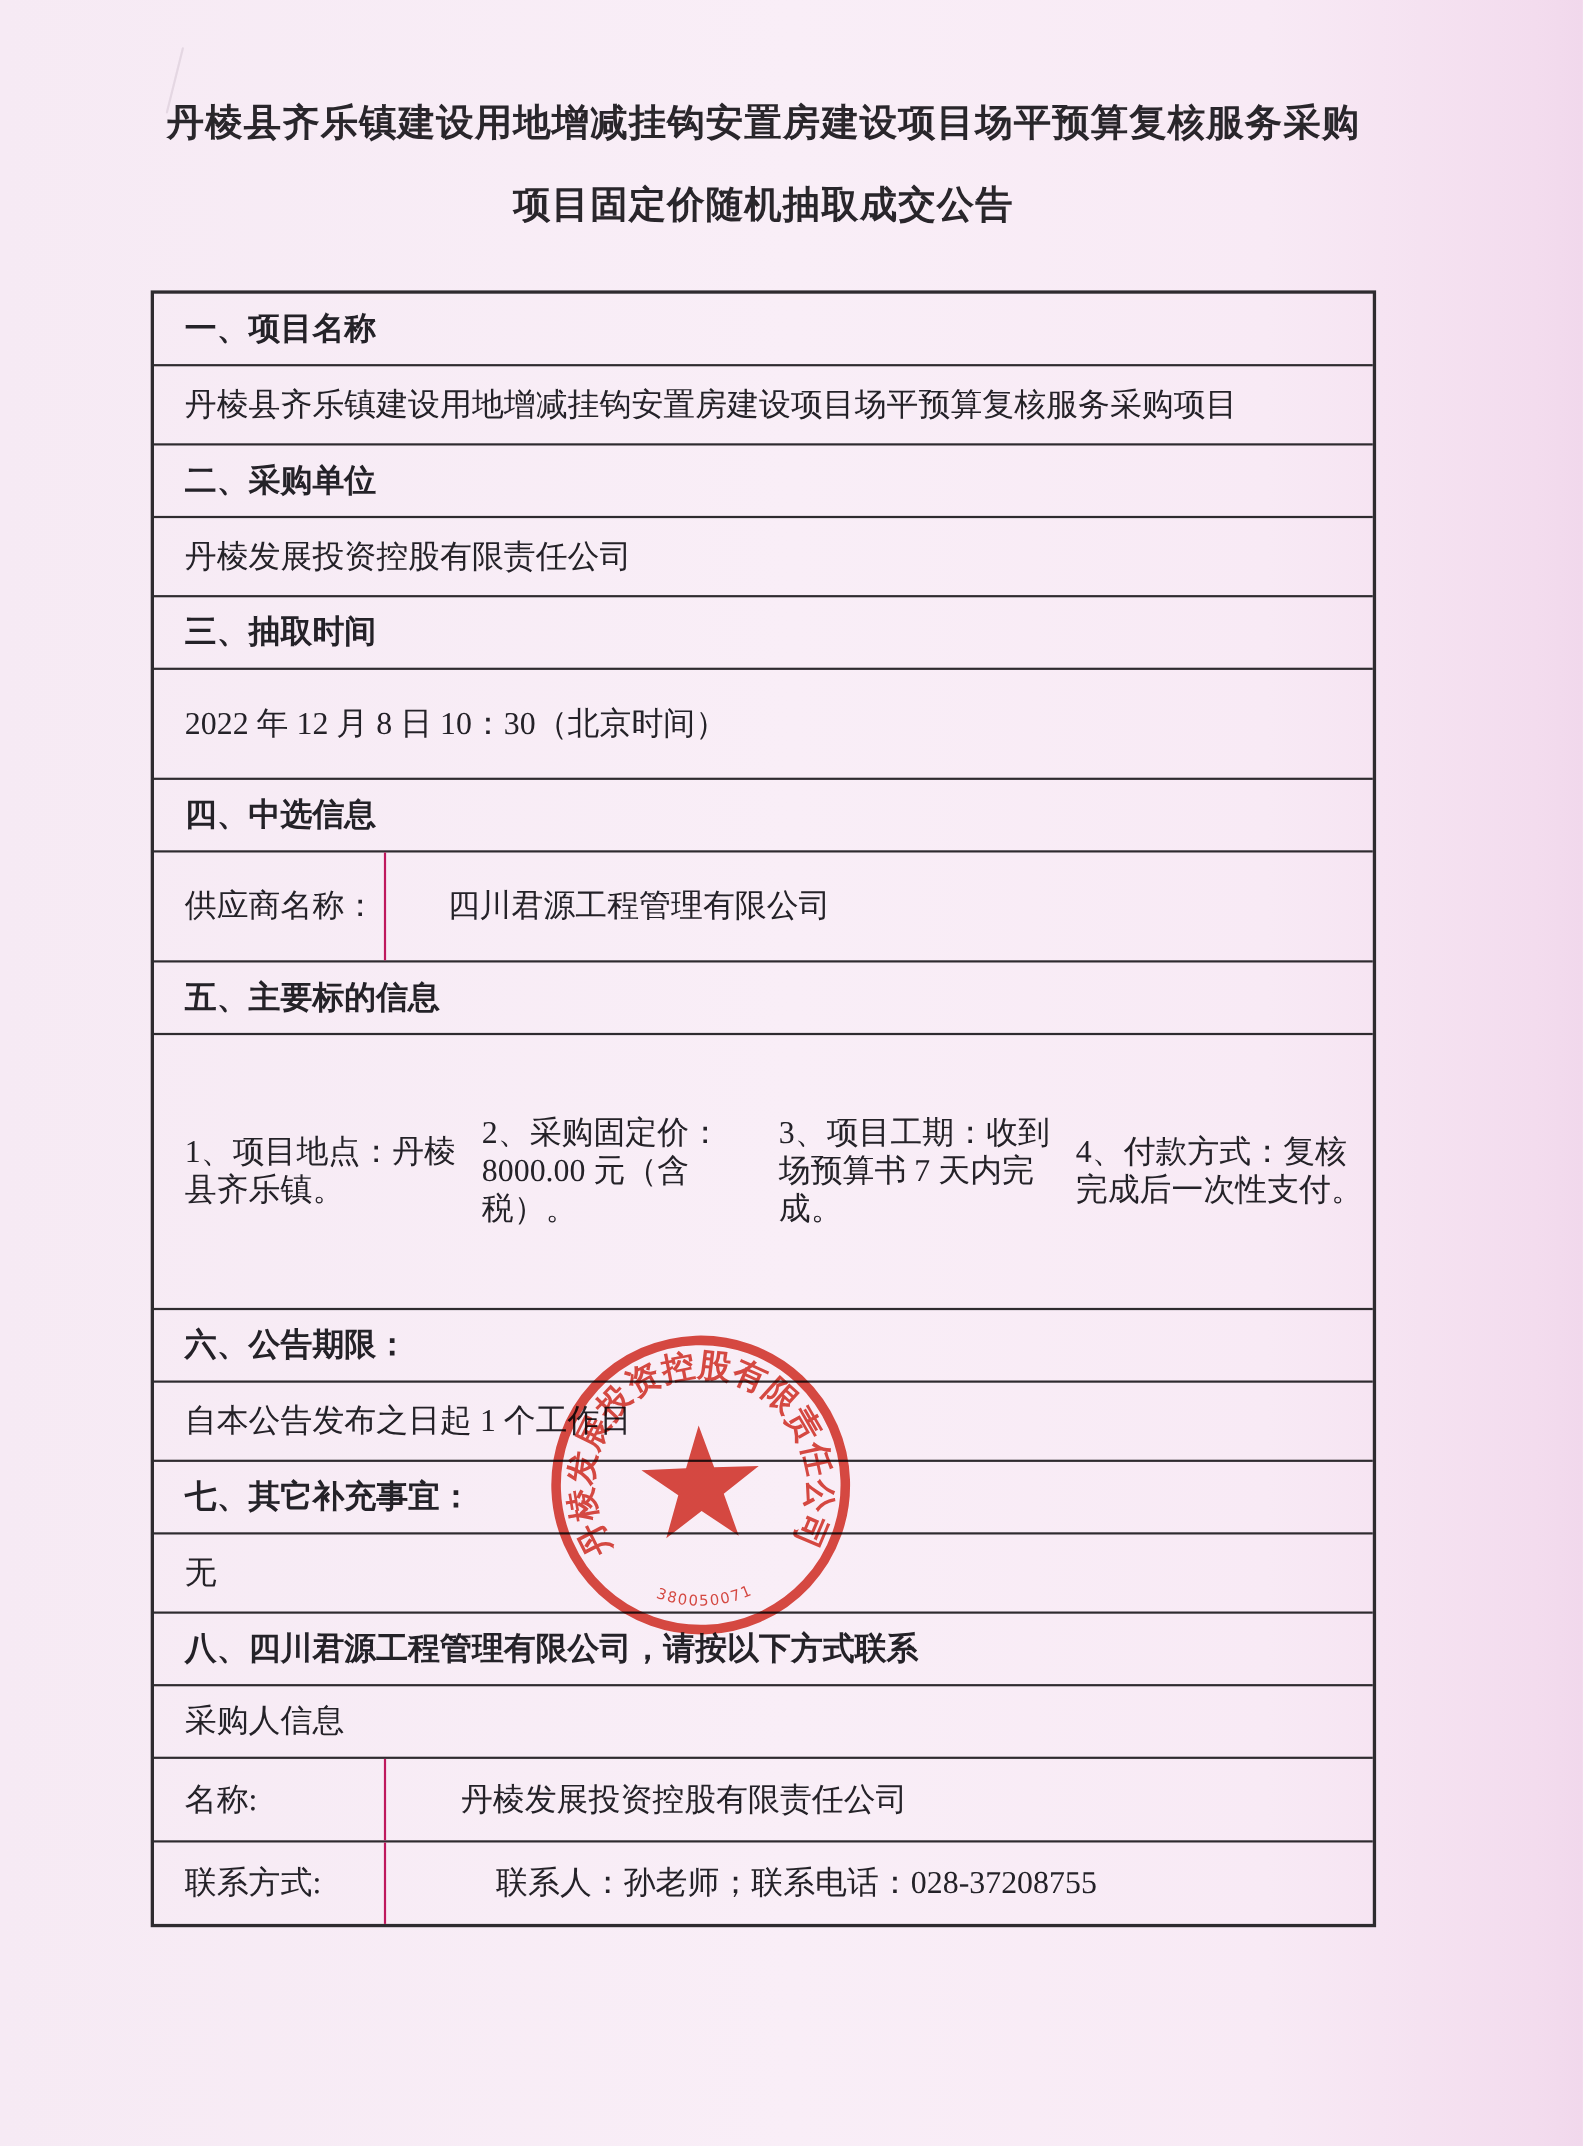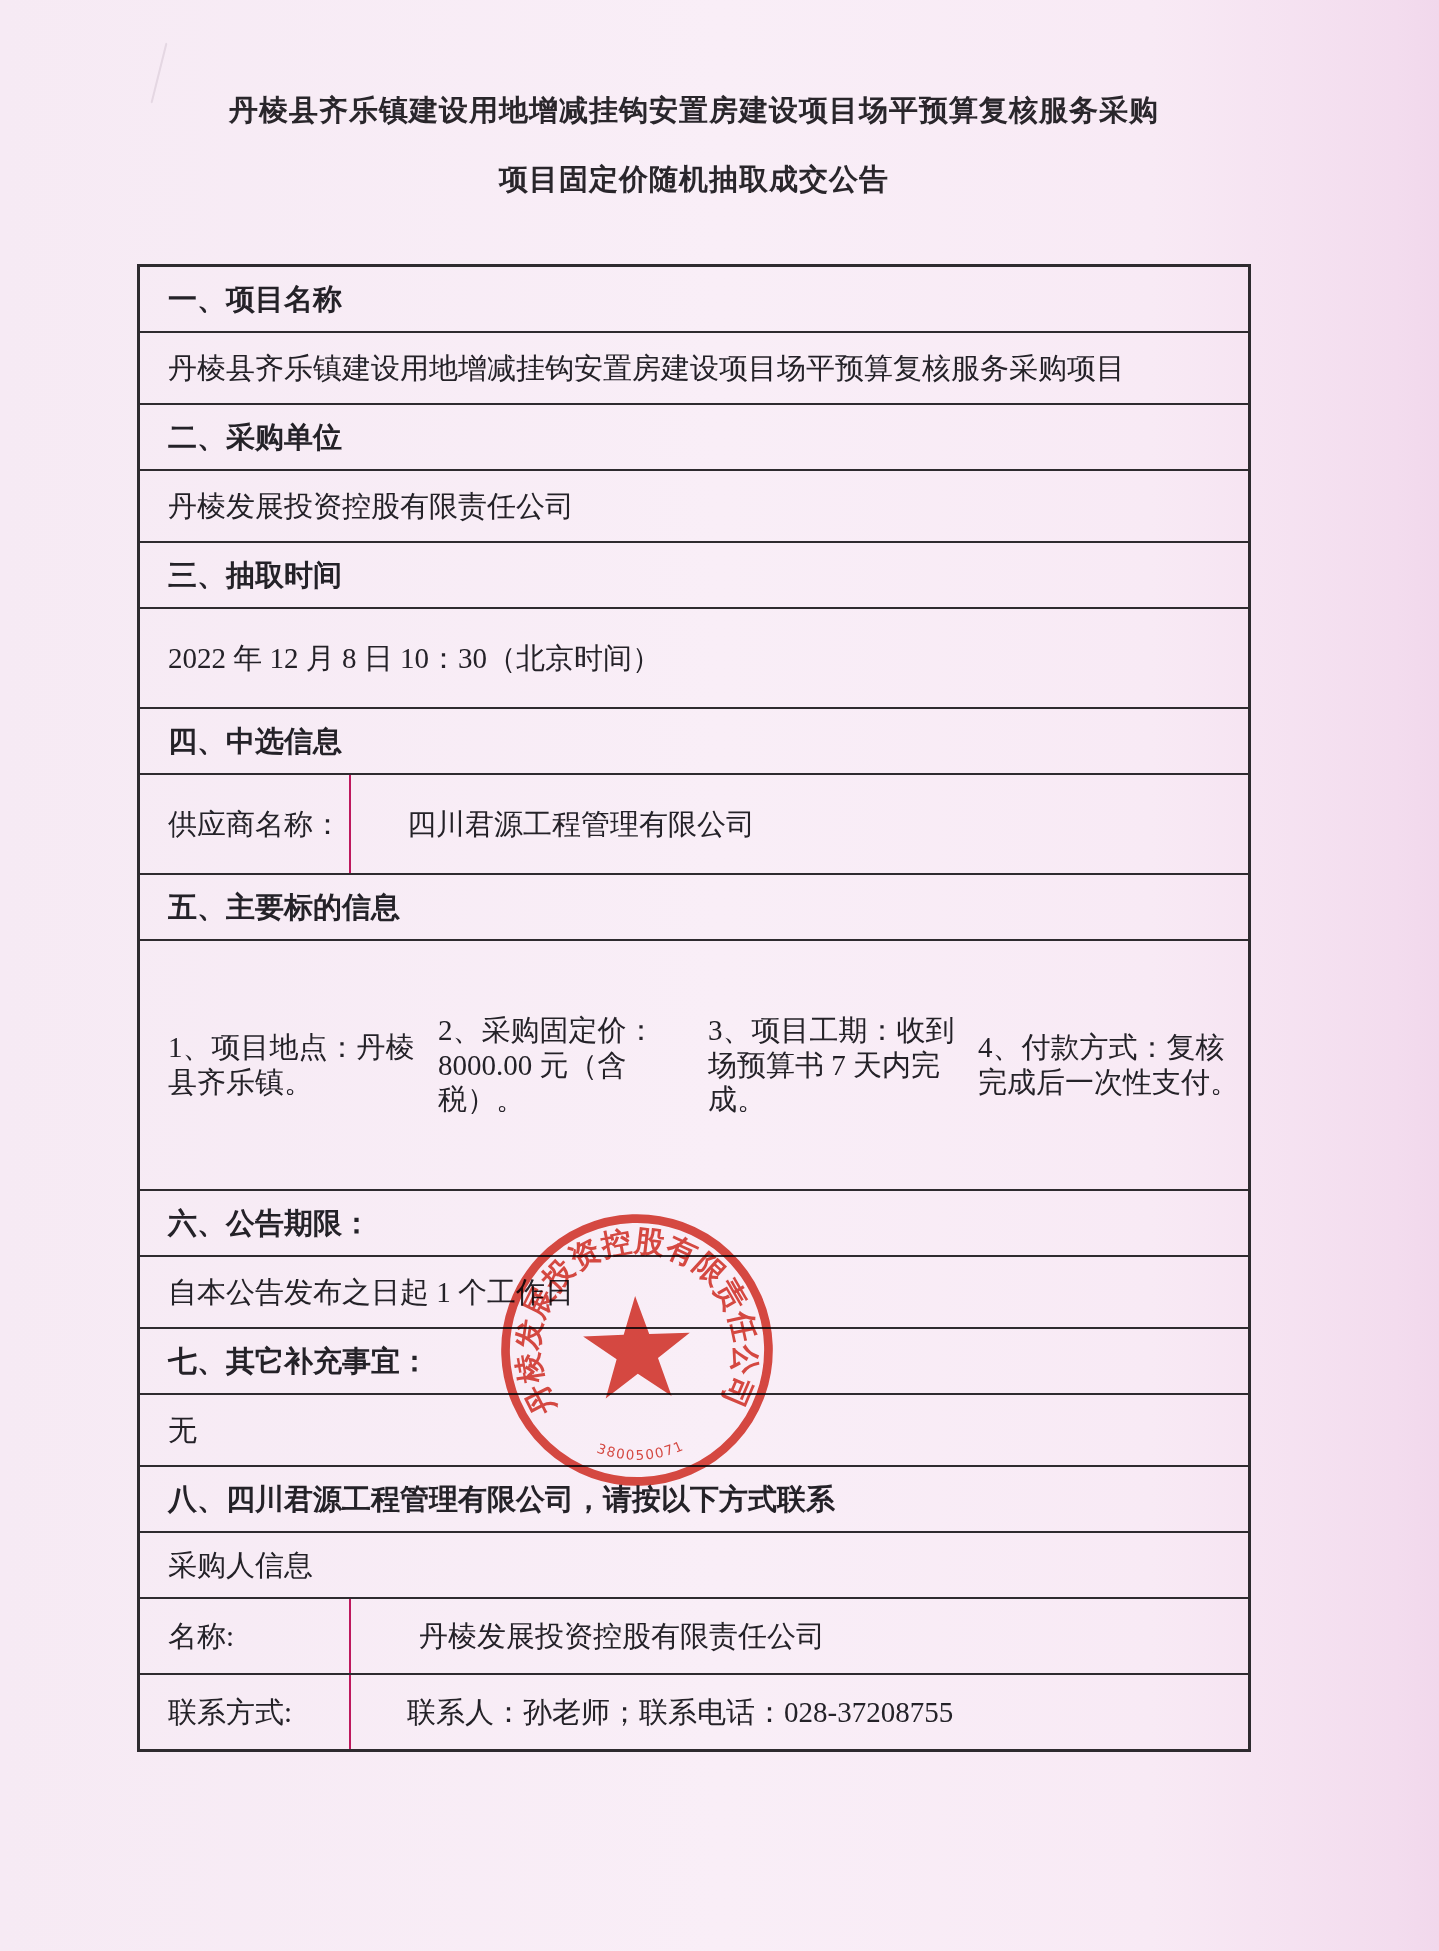--- a/index.html
+++ b/index.html
@@ -11,39 +11,39 @@
     color:#242228;
     -webkit-font-smoothing:antialiased;
   }
   .page{position:absolute;inset:0;}
   .crease{
     position:absolute;left:158px;top:42px;width:2px;height:62px;
     background:rgba(96,78,96,.12);transform:rotate(14deg);border-radius:2px;
   }
   .titles{position:absolute;left:137px;top:96px;width:1114px;text-align:center;}
   .title-line{
-    font-size:29px;font-weight:bold;letter-spacing:1px;line-height:1.0;
+    font-size:34px;font-weight:bold;letter-spacing:1px;line-height:1.0;
     color:#29262b;
   }
   .title-line + .title-line{margin-top:40px;}
   .doc-table{
     position:absolute;left:137px;top:264px;width:1114px;
     border:3px solid #2e2b2f;box-sizing:border-box;
     background:transparent;
   }
   .row{
     box-sizing:border-box;display:flex;align-items:center;
     border-bottom:2px solid #2e2b2f;
     font-size:29px;line-height:1.2;
   }
   .row:last-child{border-bottom:none;}
   .row.header{font-weight:bold;padding-left:28px;}
   .row.content{padding-left:28px;}
   .h66{height:66px;} .h72{height:72px;} .h100{height:100px;} .h88{height:88px;}
-  .h250{height:250px;} .h76{height:76px;gap:12px;} .h74{height:74px;}
+  .h250{height:250px;} .h76{height:76px;gap:12px;} .h74{height:74px;gap:44px;}
   .row.pair{padding-left:0;align-items:stretch;}
   .pair .label-cell{
     width:211px;box-sizing:border-box;border-right:2px solid #be185d;
     display:flex;align-items:center;padding-left:28px;flex:0 0 211px;
   }
   .pair .value-cell{
     flex:1;display:flex;align-items:center;padding-left:56px;
   }
   .row.list{flex-direction:row;align-items:stretch;padding:12px 0 12px 28px;}
   .row.list .list-line{flex:1;display:flex;align-items:center;}

